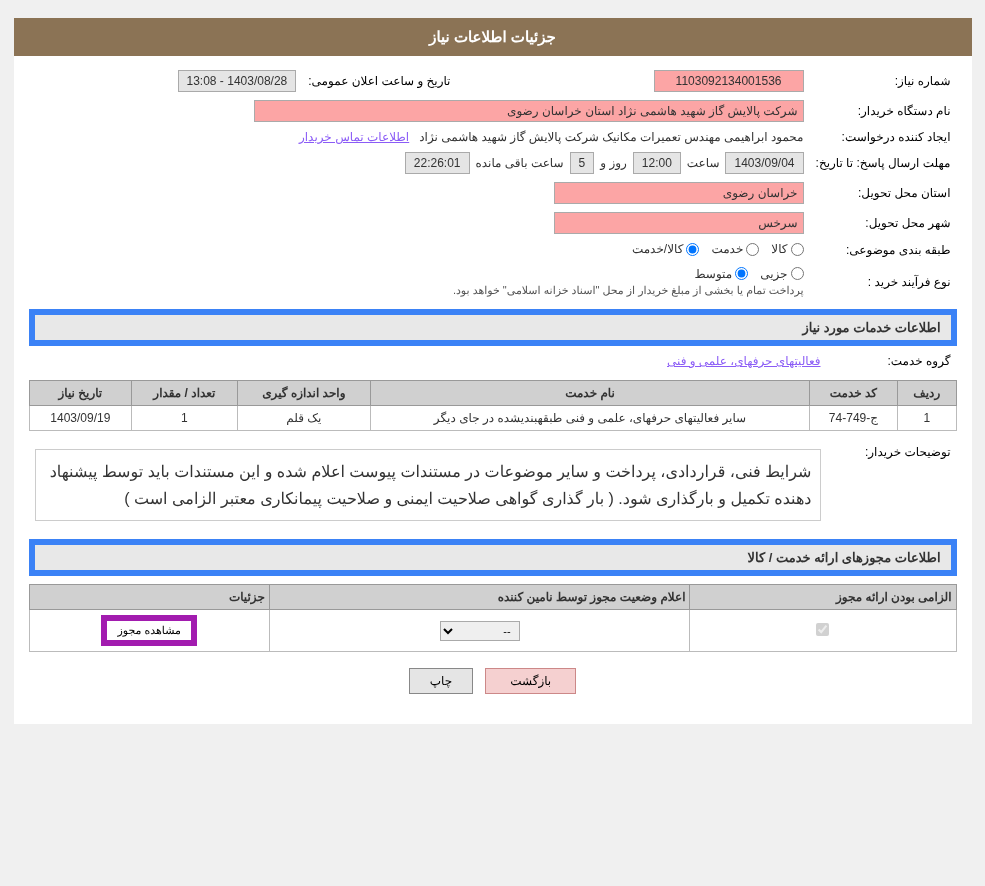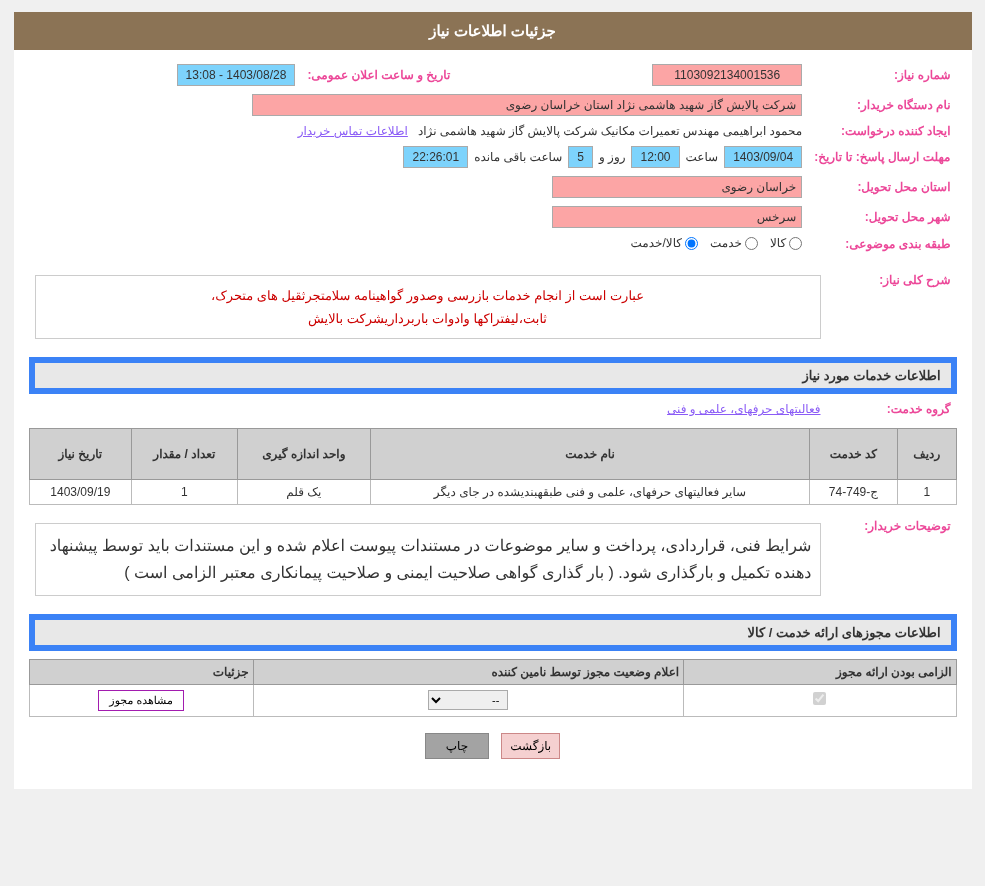--- a/index.html
+++ b/index.html
@@ -5,21 +5,21 @@
     * { box-sizing: border-box; margin: 0; padding: 0; }
     body {
       font-family: Tahoma, Arial, sans-serif;
       font-size: 12px;
       background: #f0f0f0;
       direction: rtl;
       color: #333;
     }
     .page-wrapper {
       width: 958px;
-      margin: 12px auto;
+      margin: 18px auto;
       background: #fff;
     }
     .header-bar {
       background: #8B7355;
       color: #fff;
       text-align: center;
       padding: 10px 0;
       font-size: 15px;
       font-weight: bold;
     }
@@ -30,42 +30,42 @@
       width: 100%;
       border-collapse: collapse;
       margin-bottom: 8px;
     }
     .info-table td {
       padding: 4px 6px;
       vertical-align: middle;
     }
     .label-cell {
       text-align: right;
-      font-weight: bold;
+      font-weight: normal;
       white-space: nowrap;
-      color: #ec4899;
+      color: #000000;
       width: 130px;
     }
     .value-cell {
       text-align: right;
     }
     .input-box {
       border: 1px solid #aaa;
       background: #fca5a5;
       padding: 3px 5px;
       display: inline-block;
       min-width: 200px;
     }
     .input-num {
       min-width: 150px;
       text-align: center;
     }
     .date-box {
       border: 1px solid #aaa;
-      background: #7dd3fc;
+      background: #e5e5e5;
       padding: 3px 8px;
       display: inline-block;
     }
     .link-blue {
       color: #8b5cf6;
       text-decoration: underline;
       cursor: pointer;
     }
     .section-header {
       background: #e8e8e8;
@@ -97,21 +97,21 @@
       margin: 6px 0;
     }
     .services-table {
       width: 100%;
       border-collapse: collapse;
       margin: 8px 0;
     }
     .services-table th {
       background: #d0d0d0;
       border: 1px solid #999;
-      padding: 18px 8px;
+      padding: 5px 8px;
       text-align: center;
       font-weight: bold;
     }
     .services-table td {
       border: 1px solid #bbb;
       padding: 5px 8px;
       text-align: center;
     }
     .services-table tr:nth-child(even) td {
       background: #f9f9f9;
@@ -136,49 +136,49 @@
       text-align: right;
       font-weight: bold;
     }
     .license-table td {
       border: 1px solid #bbb;
       padding: 5px 8px;
       text-align: center;
     }
     .btn-view {
       background: #fff;
-      border: 1px solid #a21caf;
+      border: 6px solid #a21caf;
       padding: 3px 10px;
       cursor: pointer;
       font-size: 11px;
     }
     .select-small {
       border: 1px solid #aaa;
       padding: 2px 4px;
       font-size: 11px;
       min-width: 80px;
     }
     .footer-buttons {
       display: flex;
       justify-content: center;
       gap: 12px;
       margin: 16px 0 20px 0;
     }
     .btn-print {
-      background: #a3a3a3;
+      background: #e5e5e5;
       border: 1px solid #888;
       padding: 5px 20px;
       cursor: pointer;
       font-size: 12px;
       font-family: Tahoma, Arial, sans-serif;
     }
     .btn-back {
       background: #f5d0d0;
       border: 1px solid #c88;
-      padding: 5px 8px;
+      padding: 5px 24px;
       cursor: pointer;
       font-size: 12px;
       font-family: Tahoma, Arial, sans-serif;
     }
     .time-row {
       display: flex;
       align-items: center;
       gap: 6px;
       flex-wrap: wrap;
     }
@@ -266,36 +266,40 @@
               <label>خدمت</label>
             </div>
             <div class="radio-item">
               <input type="radio" name="category" checked="" style="">
               <label>کالا/خدمت</label>
             </div>
           </div>
         </td>
       </tr>
 
+      <tr>
+        <td class="label-cell">نوع فرآیند خرید :</td>
+        <td class="value-cell" colspan="3">
+          <div class="radio-group">
+            <div class="radio-item">
+              <input type="radio" name="purchase" style="">
+              <label>جزیی</label>
+            </div>
+            <div class="radio-item">
+              <input type="radio" name="purchase" checked="" style="">
+              <label>متوسط</label>
+            </div>
+          </div>
+          <br>
+          <span style="font-size:11px; color:#555;">پرداخت تمام یا بخشی از مبلغ خریدار از محل "اسناد خزانه اسلامی" خواهد بود.</span>
+        </td>
+      </tr>
     </tbody>
       </table>
 
-    <table class="info-table">
-      <tbody>
-          <tr>
-        <td class="label-cell" style="vertical-align:top; padding-top:8px;">شرح کلی نیاز:</td>
-        <td>
-          <div class="description-box">
-            <div>عبارت است از انجام خدمات بازرسی وصدور گواهینامه سلامتجرثقیل های متحرک،</div>
-            <div>ثابت،لیفتراکها وادوات باربرداریشرکت بالایش</div>
-          </div>
-        </td>
-      </tr>
-    </tbody>
-      </table>
 
     <div class="section-header">اطلاعات خدمات مورد نیاز</div>
 
     <table class="info-table">
       <tbody>
           <tr>
         <td class="label-cell">گروه خدمت:</td>
         <td>
           <span class="link-blue">فعالیتهای حرفهای، علمی و فنی</span>
         </td>

